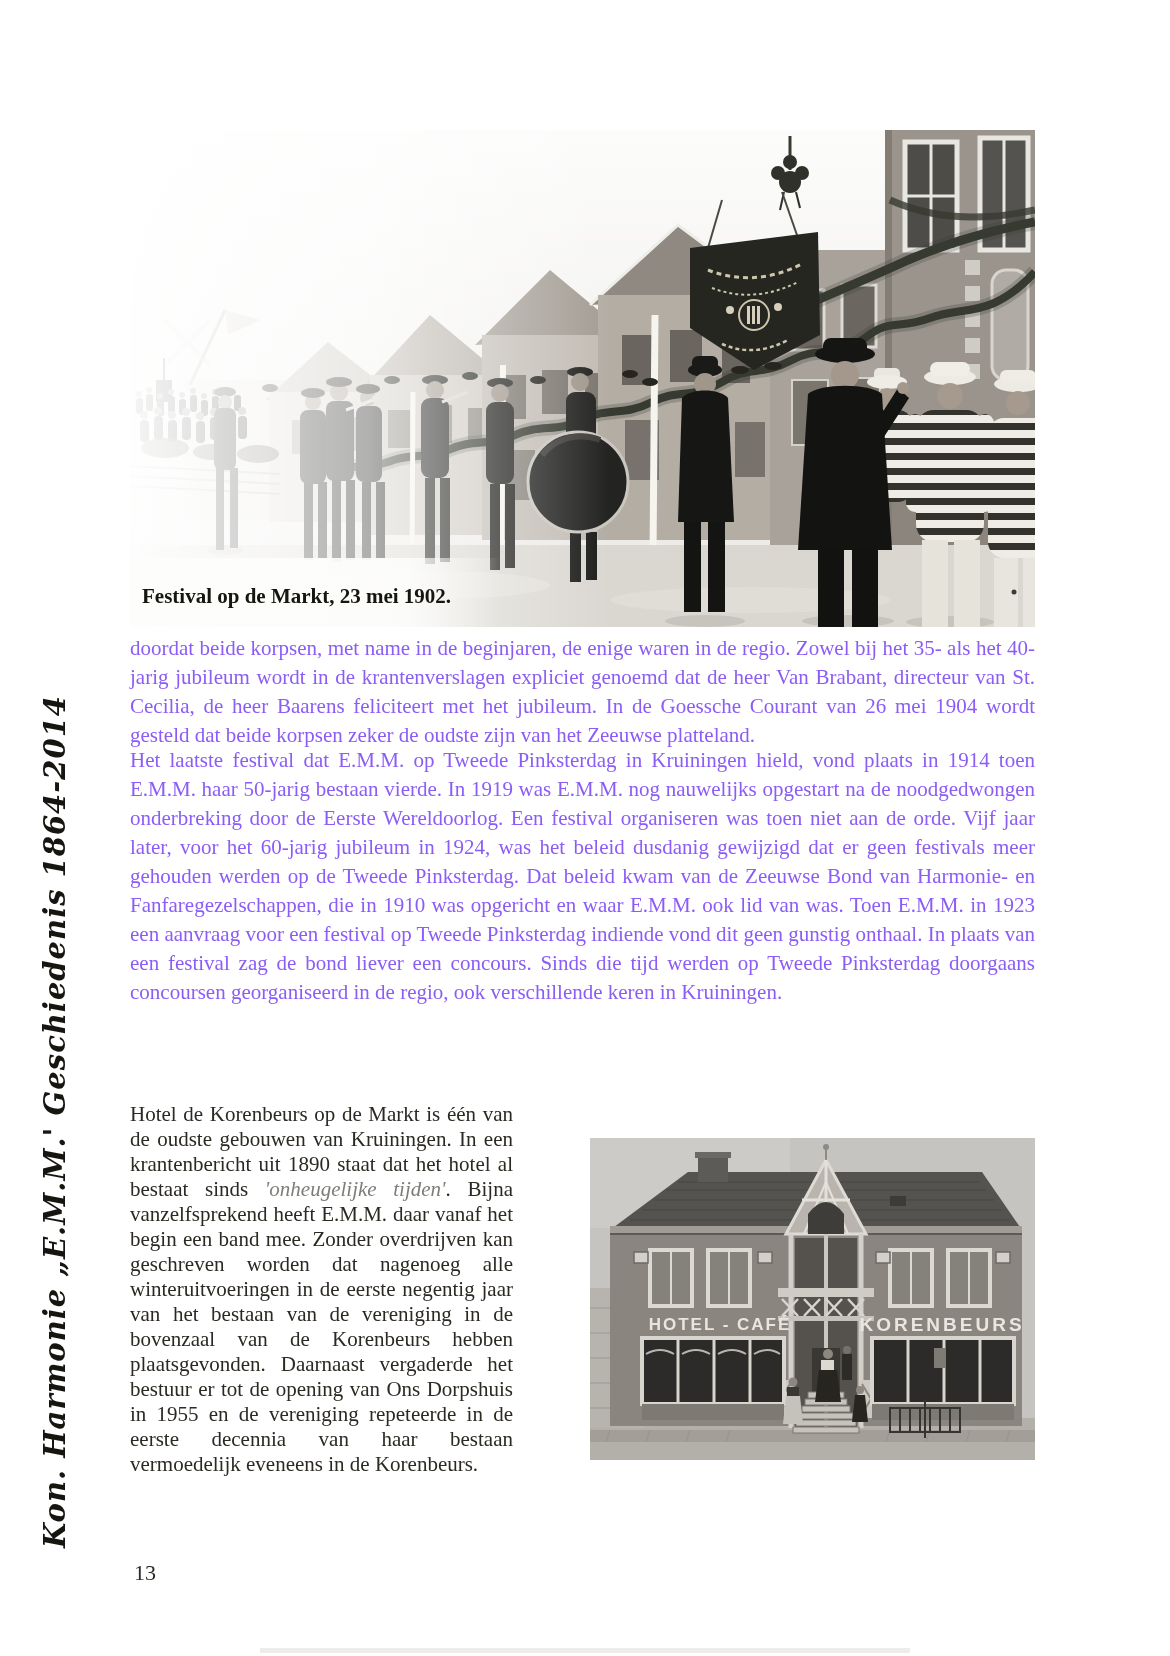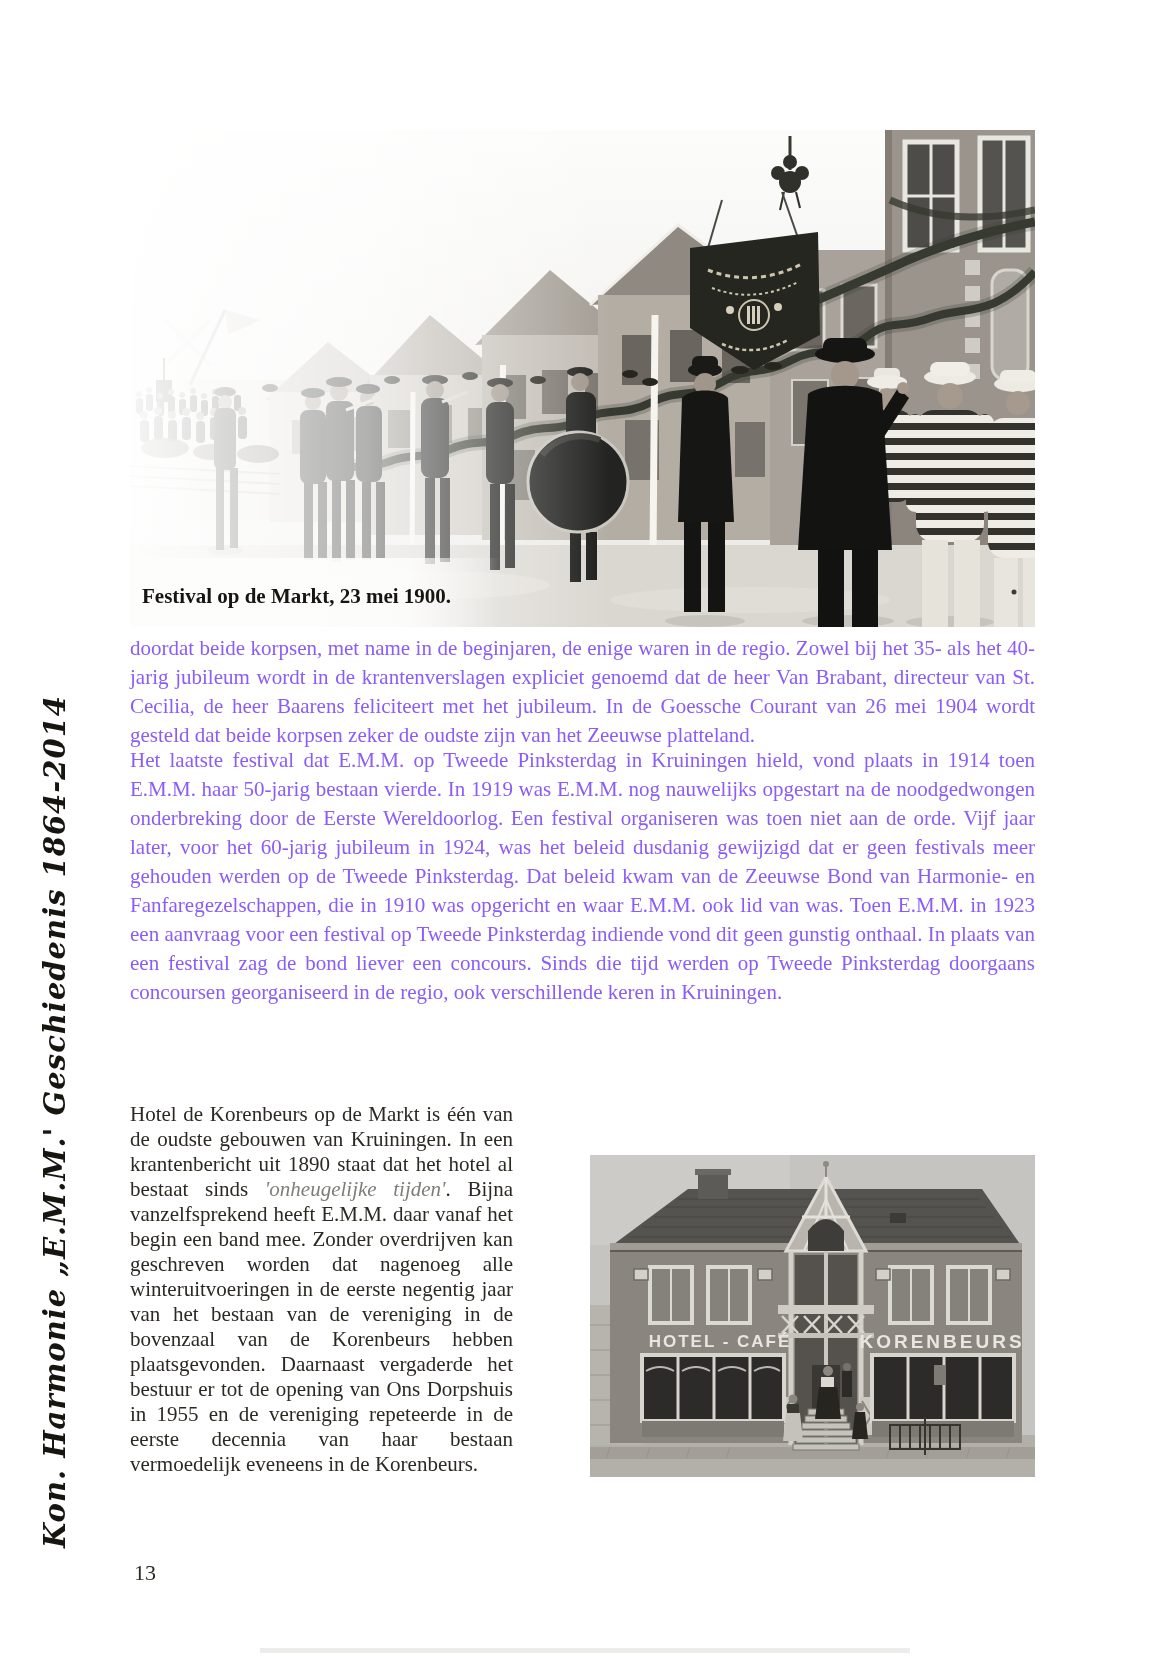--- a/index.html
+++ b/index.html
@@ -25,21 +25,21 @@
     font-size:21px; line-height:29px; text-align:justify; color:#8b5cf6;
   }
   .p1{ top:634px; }
   .p2{ top:746px; }
   .section{ position:absolute; left:130px; top:1102px; width:905px; }
   .section h2{
     margin:0 0 10px 0; font-size:28px; font-weight:bold; color:#17150f;
     font-family:"Liberation Serif", serif;
   }
   .section h2 .years{ font-size:21px; }
-  .cols{ display:flex; gap:41px; align-items:flex-end; }
+  .cols{ display:flex; gap:41px; align-items:center; }
   .colText{
     width:432px; font-size:21px; line-height:25px; text-align:justify; color:#2b2922;
   }
   .muted-italic{ font-style:italic; color:#7d7d79; }
   .photo-kb{ width:445px; height:322px; margin-top:18px; flex:none;padding-left:36px; }
   .photo-kb svg{ display:block; width:100%; height:100%; }
   .page-number{
     position:absolute; left:134px; top:1560px; font-size:22px; color:#2b2922;
   }
   .scan-edge{
@@ -352,21 +352,21 @@
         <rect x="864" y="428" width="24" height="69" fill="#e8e5de"></rect>
         <rect x="893" y="428" width="12" height="69" fill="#e8e5de"></rect>
       </g>
 
       <rect x="0" y="0" width="480" height="497" fill="url(#tp-fadeL)"></rect>
       <rect x="0" y="428" width="370" height="69" fill="url(#tp-fadeB)"></rect>
       <circle cx="884" cy="462" r="2.5" fill="#3c3c38"></circle>
     </svg>
   </div>
 
-  <div class="caption">Festival op de Markt, 23 mei 1900.</div>
+  <div class="caption">Festival op de Markt, 23 mei 1902.</div>
 
   <div class="bodypara p1">doordat beide korpsen, met name in de beginjaren, de enige waren in de regio. Zowel bij het 35- als het 40-jarig jubileum wordt in de krantenverslagen expliciet genoemd dat de heer Van Brabant, directeur van St. Cecilia, de heer Baarens feliciteert met het jubileum. In de Goessche Courant van 26 mei 1904 wordt gesteld dat beide korpsen zeker de oudste zijn van het Zeeuwse platteland.</div>
 
   <div class="bodypara p2">Het laatste festival dat E.M.M. op Tweede Pinksterdag in Kruiningen hield, vond plaats in 1914 toen E.M.M. haar 50-jarig bestaan vierde. In 1919 was E.M.M. nog nauwelijks opgestart na de noodgedwongen onderbreking door de Eerste Wereldoorlog. Een festival organiseren was toen niet aan de orde. Vijf jaar later, voor het 60-jarig jubileum in 1924, was het beleid dusdanig gewijzigd dat er geen festivals meer gehouden werden op de Tweede Pinksterdag. Dat beleid kwam van de Zeeuwse Bond van Harmonie- en Fanfaregezelschappen, die in 1910 was opgericht en waar E.M.M. ook lid van was. Toen E.M.M. in 1923 een aanvraag voor een festival op Tweede Pinksterdag indiende vond dit geen gunstig onthaal. In plaats van een festival zag de bond liever een concours. Sinds die tijd werden op Tweede Pinksterdag doorgaans concoursen georganiseerd in de regio, ook verschillende keren in Kruiningen.</div>
 
   <div class="section">
     <div class="cols">
       <div class="colText"><span>Hotel de Korenbeurs op de Markt is één van de oudste gebouwen van Kruiningen. In een krantenbericht uit 1890 staat dat het hotel al bestaat sinds </span><span class="muted-italic">'onheugelijke tijden'</span><span>. Bijna vanzelfsprekend heeft E.M.M. daar vanaf het begin een band mee. Zonder overdrijven kan geschreven worden dat nagenoeg alle winteruitvoeringen in de eerste negentig jaar van het bestaan van de vereniging in de bovenzaal van de Korenbeurs hebben plaatsgevonden. Daarnaast vergaderde het bestuur er tot de opening van Ons Dorpshuis in 1955 en de vereniging repeteerde in de eerste decennia van haar bestaan vermoedelijk eveneens in de Korenbeurs.</span></div>
 
       <div class="photo-kb">

